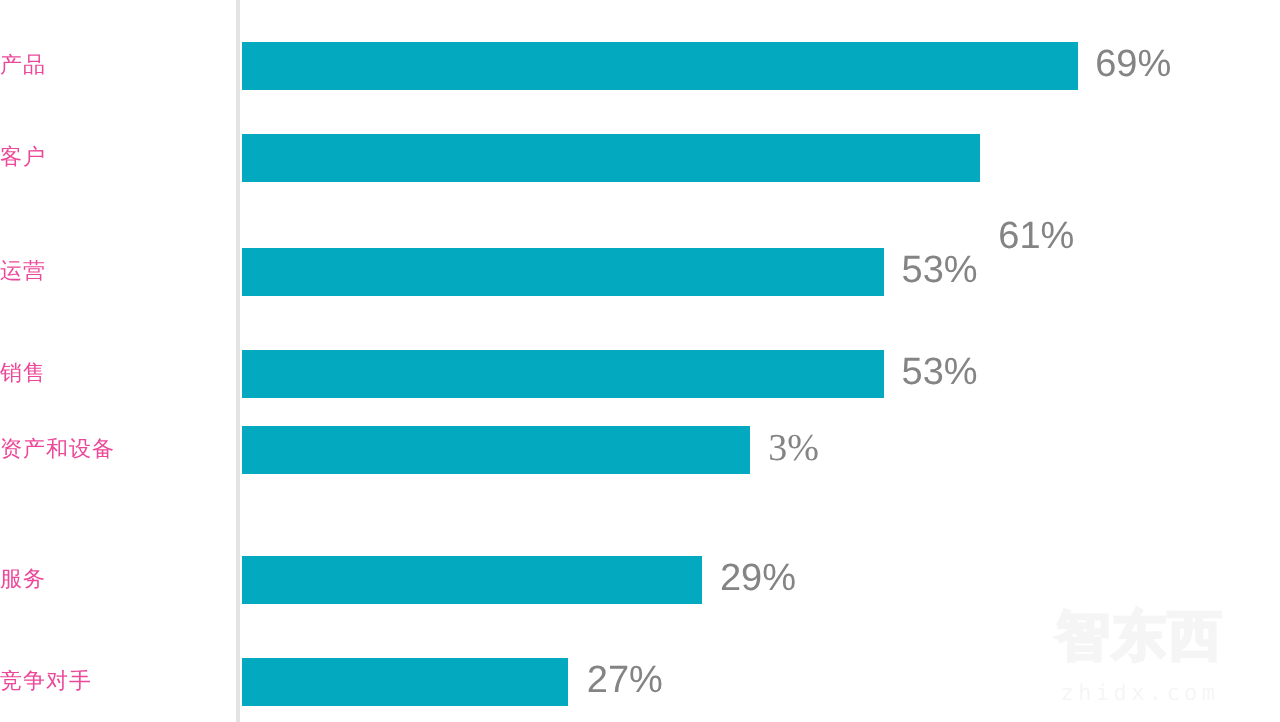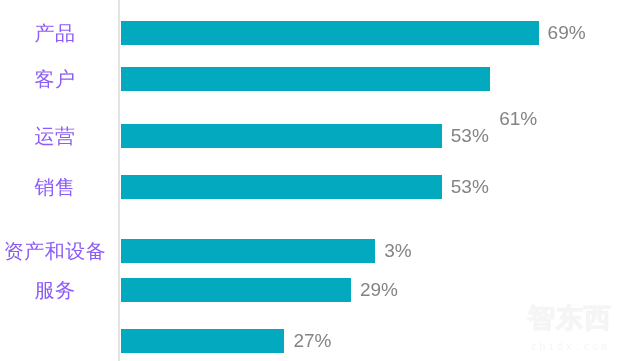--- a/index.html
+++ b/index.html
@@ -44,23 +44,23 @@
     height: 24px;
   }
 
   .cat-label {
     position: absolute;
     left: 0;
     top: 0;
     width: 110px;
     height: 24px;
     line-height: 24px;
-    text-align: center;
-    font-size: 20px;
-    color: #8b5cf6;
+    text-align: left;
+    font-size: 11px;
+    color: #ec4899;
     white-space: nowrap;
     letter-spacing: 0.5px;
   }
 
   .bar {
     position: absolute;
     left: 121px;
     top: 0;
     height: 24px;
     background: #03a9be;
@@ -134,31 +134,32 @@
       <div class="bar-row" style="top: 123.6px;">
         <div class="cat-label">运营</div>
         <div class="bar" style="width: 320.753px; background: rgb(3, 169, 190);"></div>
         <div class="value-label" style="left: 450.753px;">53%</div>
       </div>
       <div class="bar-row" style="top: 174.9px;">
         <div class="cat-label">销售</div>
         <div class="bar" style="width: 320.753px; background: rgb(3, 169, 190);"></div>
         <div class="value-label" style="left: 450.753px;">53%</div>
       </div>
-      <div class="bar-row" style="top: 239px;">
+      <div class="bar-row" style="top: 213px; font-family: Liberation Serif, serif;">
         <div class="cat-label">资产和设备</div>
         <div class="bar" style="width: 254.182px; background: rgb(3, 169, 190);"></div>
         <div class="value-label" style="left: 384.182px;">3%</div>
       </div>
       <div class="bar-row" style="top: 277.5px; padding-left: 23px;">
         <div class="cat-label">服务</div>
         <div class="bar" style="width: 229.974px; background: rgb(3, 169, 190);"></div>
         <div class="value-label" style="left: 359.974px;">29%</div>
       </div>
       <div class="bar-row" style="top: 328.8px;">
+        <div class="cat-label">竞争对手</div>
         <div class="bar" style="width: 163.403px; background: rgb(3, 169, 190);"></div>
         <div class="value-label" style="left: 293.403px;">27%</div>
       </div>
     </div>
 
   <div class="watermark">
     <div class="watermark-mark">智东西</div>
     <div class="watermark-url">zhidx.com</div>
   </div>
 

